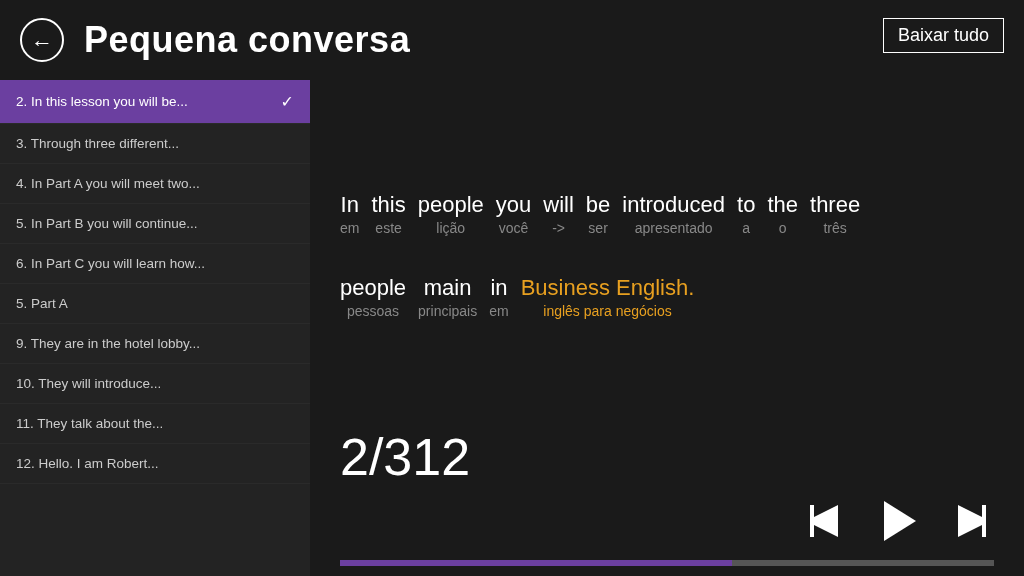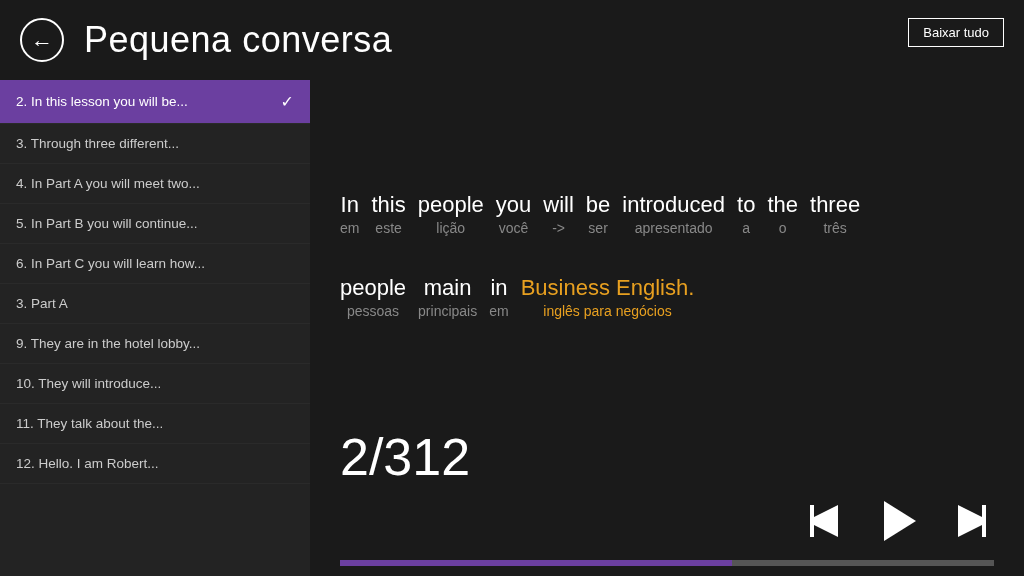--- a/index.html
+++ b/index.html
@@ -34,34 +34,34 @@
       cursor: pointer;
       flex-shrink: 0;
     }
     .back-arrow {
       font-size: 22px;
       color: #fff;
       line-height: 1;
     }
     .app-title {
       font-size: 36px;
-      font-weight: 400;
+      font-weight: 700;
       margin-left: 20px;
       color: #ffffff;
       letter-spacing: 0.5px;
     }
     .download-all-btn {
       position: absolute;
       right: 20px;
       top: 18px;
       border: 1px solid #fff;
       background: transparent;
       color: #fff;
       padding: 6px 14px;
-      font-size: 13px;
+      font-size: 18px;
       cursor: pointer;
     }
 
     
     .main-content {
       display: flex;
       flex: 1;
       overflow: hidden;
     }
 
@@ -194,21 +194,21 @@
 </div>
 
 <div class="main-content">
 
   <div class="sidebar">
       <div class="sidebar-item active">2. In this lesson you will be...<span class="checkmark">✓</span></div>
       <div class="sidebar-item">3. Through three different...</div>
       <div class="sidebar-item">4. In Part A you will meet two...</div>
       <div class="sidebar-item">5. In Part B you will continue...</div>
       <div class="sidebar-item">6. In Part C you will learn how...</div>
-      <div class="sidebar-item">3. Part A</div>
+      <div class="sidebar-item">5. Part A</div>
       <div class="sidebar-item">9. They are in the hotel lobby...</div>
       <div class="sidebar-item">10. They will introduce...</div>
       <div class="sidebar-item">11. They talk about the...</div>
       <div class="sidebar-item">12. Hello. I am Robert...</div>
     </div>
 
   <div class="content-area">
 
     <div class="sentence-display">
 

